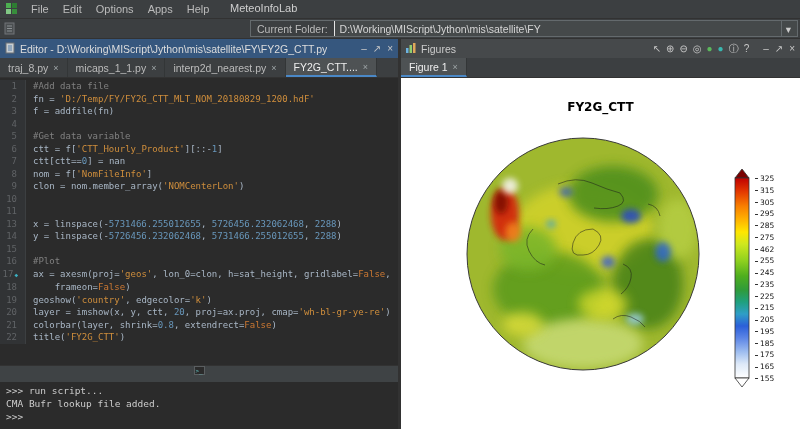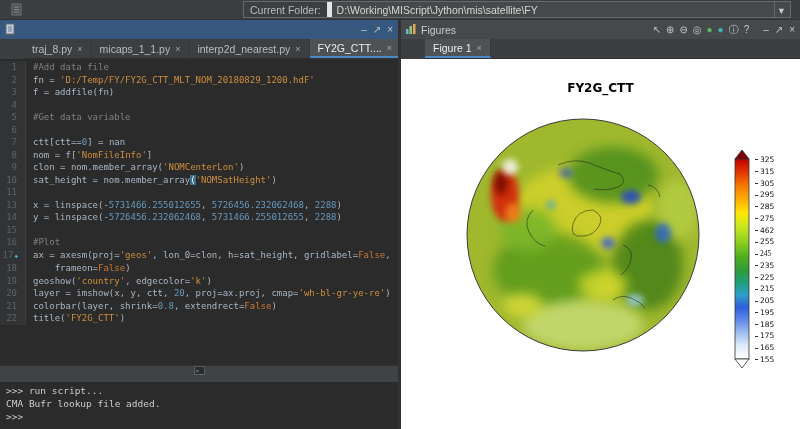--- a/index.html
+++ b/index.html
@@ -7,25 +7,25 @@
   body{font-family:"Liberation Sans",sans-serif;}
   .app{position:relative;width:800px;height:429px;background:#3c3f41;color:#bbbbbb;font-size:11px;overflow:hidden;display:flex;flex-direction:column;}
 
   
   .menubar{height:19px;display:flex;align-items:center;gap:2px;padding:0 6px;border-bottom:1px solid #323232;position:relative;}
   .menu-item{padding:1px 7px;cursor:default;}
   .app-title{position:absolute;left:230px;top:2px;color:#cfcfcf;}
   .logo{display:inline-flex;margin-right:4px;}
 
   
-  .toolbar{height:20px;display:flex;align-items:center;padding:0 9px;border-bottom:1px solid #323232;justify-content:center;}
+  .toolbar{height:20px;display:flex;align-items:center;padding:0 2px;border-bottom:1px solid #323232;justify-content:center;}
   .toolbar-left-icon{display:inline-flex;margin-left:2px;opacity:.85;}
   .folder-group{margin-left:auto;display:flex;align-items:center;height:17px;width:548px;border:1px solid #646a6d;background:#3c3f41;font-size:10.5px;}
   .folder-label{padding:0 6px;color:#bbbbbb;white-space:nowrap;}
-  .folder-combo{flex:1;height:100%;display:flex;align-items:center;border-left:5px solid #e5e5e5;background:#45494a;padding:0 2px 0 5px;color:#d6d6d6;overflow:hidden;}
+  .folder-combo{flex:1;height:100%;display:flex;align-items:center;border-left:1px solid #e5e5e5;background:#45494a;padding:0 2px 0 5px;color:#d6d6d6;overflow:hidden;}
   .folder-value{flex:1;white-space:nowrap;overflow:hidden;}
   .chev{border-left:1px solid #646a6d;padding:0 4px;color:#cccccc;height:100%;display:flex;align-items:center;}
 
   
   .main{flex:1;display:flex;min-height:0;}
   .left{width:398px;display:flex;flex-direction:column;min-height:0;}
   .splitter{width:3px;background:#323232;cursor:col-resize;}
   .right{flex:1;display:flex;flex-direction:column;min-width:0;}
 
   
@@ -33,21 +33,21 @@
   .editor-header{background:#36577e;color:#dddddd;}
   .figures-header{background:#46494b;color:#cccccc;}
   .console-header{height:17px;background:#3f4345;display:flex;align-items:center;gap:5px;padding:0 5px;border-top:1px solid #323232;flex-direction:column;}
   .hdr-title{overflow:hidden;text-overflow:ellipsis;}
   .hdr-right{margin-left:auto;display:flex;align-items:center;gap:6px;}
   .win-icon{color:#c8c8c8;font-size:10px;line-height:10px;cursor:default;}
   .fig-tools{display:flex;align-items:center;gap:5px;margin-right:8px;}
   .fig-tool{font-size:10px;line-height:10px;color:#c8c8c8;cursor:default;}
 
   
-  .tabbar{height:20px;background:#3c3f41;display:flex;align-items:stretch;border-bottom:1px solid #323232;font-size:10.5px;margin-left:24px;}
+  .tabbar{height:20px;background:#3c3f41;display:flex;align-items:stretch;border-bottom:1px solid #323232;font-size:10.5px;}
   .tab{display:flex;align-items:center;gap:5px;padding:0 8px;color:#bbbbbb;border-right:1px solid #333637;cursor:default;}
   .tab.active{background:#4e5254;color:#eeeeee;border-bottom:2px solid #4a88c7;}
   .tab-close{color:#9fa6a8;font-size:9px;}
 
   
   .code-wrap{flex:1;min-height:0;background:#2b2b2b;overflow:hidden;font-family:"DejaVu Sans Mono",monospace;font-size:9px;line-height:12.5px;padding-top:2px;}
   .code-line{display:flex;}
   .gutter-num{flex:0 0 26px;text-align:right;padding-right:8px;color:#606366;background:#313335;border-right:1px solid #3c3f41;}
   .gutter-num.mark{padding-right:7px;}
   .gutter-num.mark::after{content:"◆";color:#3bb2c4;font-size:6px;margin-left:1px;}
@@ -70,20 +70,34 @@
   .colorbar{position:absolute;left:333px;top:62px;width:64px;margin-top:28px;}
   .cb-ticks{position:absolute;left:21px;top:10px;height:200px;width:40px;}
   .cb-tick{position:absolute;left:0;font-family:"DejaVu Sans",sans-serif;font-size:7.5px;color:#111;white-space:nowrap;}
   .cb-tick::before{content:"";display:inline-block;width:3px;height:1px;background:#333;vertical-align:middle;margin-right:2px;}
 </style>
 </head>
 <body>
 
 <div class="app">
 
+  <div class="menubar">
+    <span class="logo">
+      <svg width="12" height="12">
+          <rect x="0" y="0" width="5" height="5" fill="#4caf50"></rect>
+          <rect x="6" y="0" width="5" height="5" fill="#2e7d32"></rect>
+          <rect x="0" y="6" width="5" height="5" fill="#81c784"></rect>
+          <rect x="6" y="6" width="5" height="5" fill="#388e3c"></rect>
+        </svg>
+    </span>
+    <nav class="menus">
+      
+    <span class="menu-item">File</span><span class="menu-item">Edit</span><span class="menu-item">Options</span><span class="menu-item">Apps</span><span class="menu-item">Help</span></nav>
+    <div class="app-title">MeteoInfoLab</div>
+  </div>
 
   <div class="toolbar">
     <span class="toolbar-left-icon">
       <svg width="11" height="13">
           <rect x="1" y="1" width="9" height="11" fill="#4e5254" stroke="#7a7f82" stroke-width="1"></rect>
           <line x1="3" y1="4" x2="8" y2="4" stroke="#9aa0a3"></line>
           <line x1="3" y1="6.5" x2="8" y2="6.5" stroke="#9aa0a3"></line>
           <line x1="3" y1="9" x2="8" y2="9" stroke="#9aa0a3"></line>
         </svg>
     </span>
@@ -101,20 +115,21 @@
     <div class="left">
       <div class="panel-header editor-header">
         <span>
           <svg width="10" height="12">
               <rect x="1" y="1" width="8" height="10" fill="#c7cdd1" stroke="#6a6f72"></rect>
               <line x1="3" y1="4" x2="7" y2="4" stroke="#5a80a8"></line>
               <line x1="3" y1="6" x2="7" y2="6" stroke="#5a80a8"></line>
               <line x1="3" y1="8" x2="7" y2="8" stroke="#5a80a8"></line>
             </svg>
         </span>
+        <span class="hdr-title">Editor - D:\Working\MIScript\Jython\mis\satellite\FY\FY2G_CTT.py</span>
         <span class="hdr-right">
 
         <span class="win-icon">–</span>
             <span class="win-icon">↗</span>
             <span class="win-icon">×</span>
           </span>
       </div>
 
       <div class="tabbar">
 
@@ -156,36 +171,36 @@
             <div class="code-line">
               <span class="gutter-num">4</span>
               <span class="code-text"></span>
             </div>
             <div class="code-line">
               <span class="gutter-num">5</span>
               <span class="code-text"><span class="tk-c">#Get data variable</span></span>
             </div>
             <div class="code-line">
               <span class="gutter-num">6</span>
+              <span class="code-text"><span class="tk-d">ctt = f[</span><span class="tk-s">'CTT_Hourly_Product'</span><span class="tk-d">][::-</span><span class="tk-n">1</span><span class="tk-d">]</span></span>
             </div>
             <div class="code-line">
               <span class="gutter-num">7</span>
               <span class="code-text"><span class="tk-d">ctt[ctt==</span><span class="tk-n">0</span><span class="tk-d">] = nan</span></span>
             </div>
             <div class="code-line">
               <span class="gutter-num">8</span>
               <span class="code-text"><span class="tk-d">nom = f[</span><span class="tk-s">'NomFileInfo'</span><span class="tk-d">]</span></span>
             </div>
             <div class="code-line">
               <span class="gutter-num">9</span>
               <span class="code-text"><span class="tk-d">clon = nom.member_array(</span><span class="tk-s">'NOMCenterLon'</span><span class="tk-d">)</span></span>
             </div>
             <div class="code-line">
               <span class="gutter-num">10</span>
-              <span class="code-text"><span class="tk-d">sat_height = nom.member_array</span><span class="tk-b">(</span><span class="tk-s">'NOMSatHeight'</span><span class="tk-d">)</span></span>
             </div>
             <div class="code-line">
               <span class="gutter-num">11</span>
               <span class="code-text"></span>
             </div>
             <div class="code-line">
               <span class="gutter-num">13</span>
               <span class="code-text"><span class="tk-d">x = linspace(-</span><span class="tk-n">5731466.255012655</span><span class="tk-d">, </span><span class="tk-n">5726456.232062468</span><span class="tk-d">, </span><span class="tk-n">2288</span><span class="tk-d">)</span></span>
             </div>
             <div class="code-line">
@@ -357,21 +372,21 @@
           </svg>
           <div class="cb-ticks">
               <span class="cb-tick" style="top: -4px;">325</span>
               <span class="cb-tick" style="top: 7.76471px;">315</span>
               <span class="cb-tick" style="top: 19.5294px;">305</span>
               <span class="cb-tick" style="top: 31.2941px;">295</span>
               <span class="cb-tick" style="top: 43.0588px;">285</span>
               <span class="cb-tick" style="top: 54.8235px;">275</span>
               <span class="cb-tick" style="top: 66.5882px;">462</span>
               <span class="cb-tick" style="top: 78.3529px;">255</span>
-              <span class="cb-tick" style="top: 90.1176px; font-family: Liberation Serif, serif;">245</span>
+              <span class="cb-tick" style="top: 90.1176px;">245</span>
               <span class="cb-tick" style="top: 101.882px;">235</span>
               <span class="cb-tick" style="top: 113.647px;">225</span>
               <span class="cb-tick" style="top: 125.412px;">215</span>
               <span class="cb-tick" style="top: 137.176px;">205</span>
               <span class="cb-tick" style="top: 148.941px;">195</span>
               <span class="cb-tick" style="top: 160.706px;">185</span>
               <span class="cb-tick" style="top: 172.471px;">175</span>
               <span class="cb-tick" style="top: 184.235px;">165</span>
               <span class="cb-tick" style="top: 196px;">155</span>
             </div>

